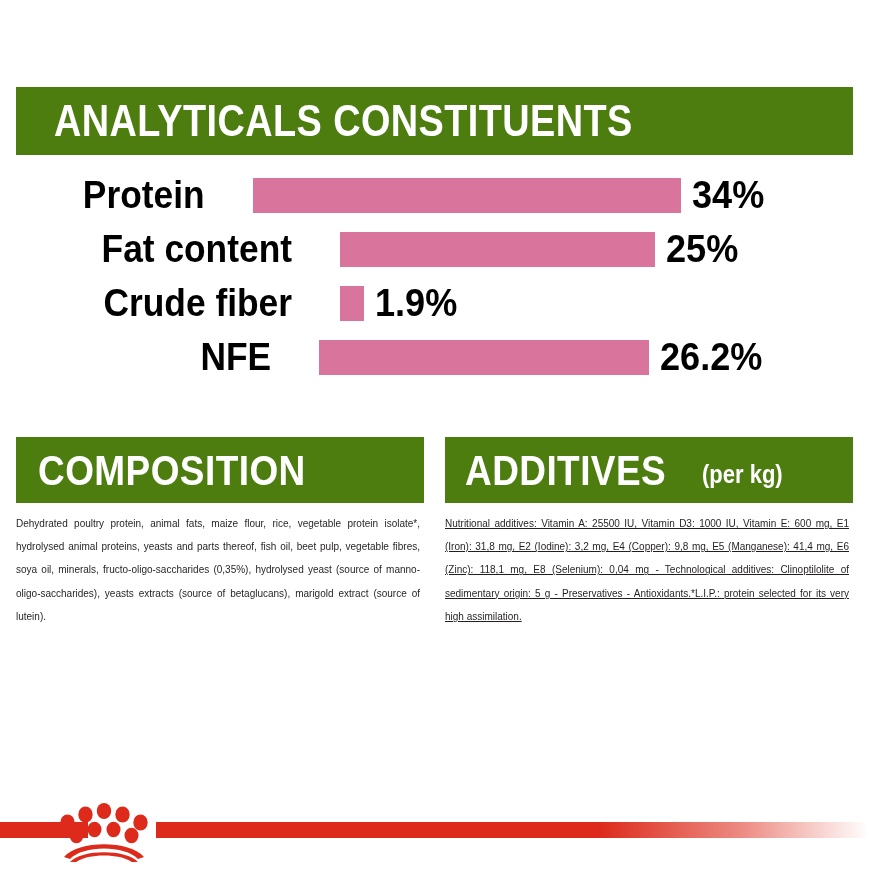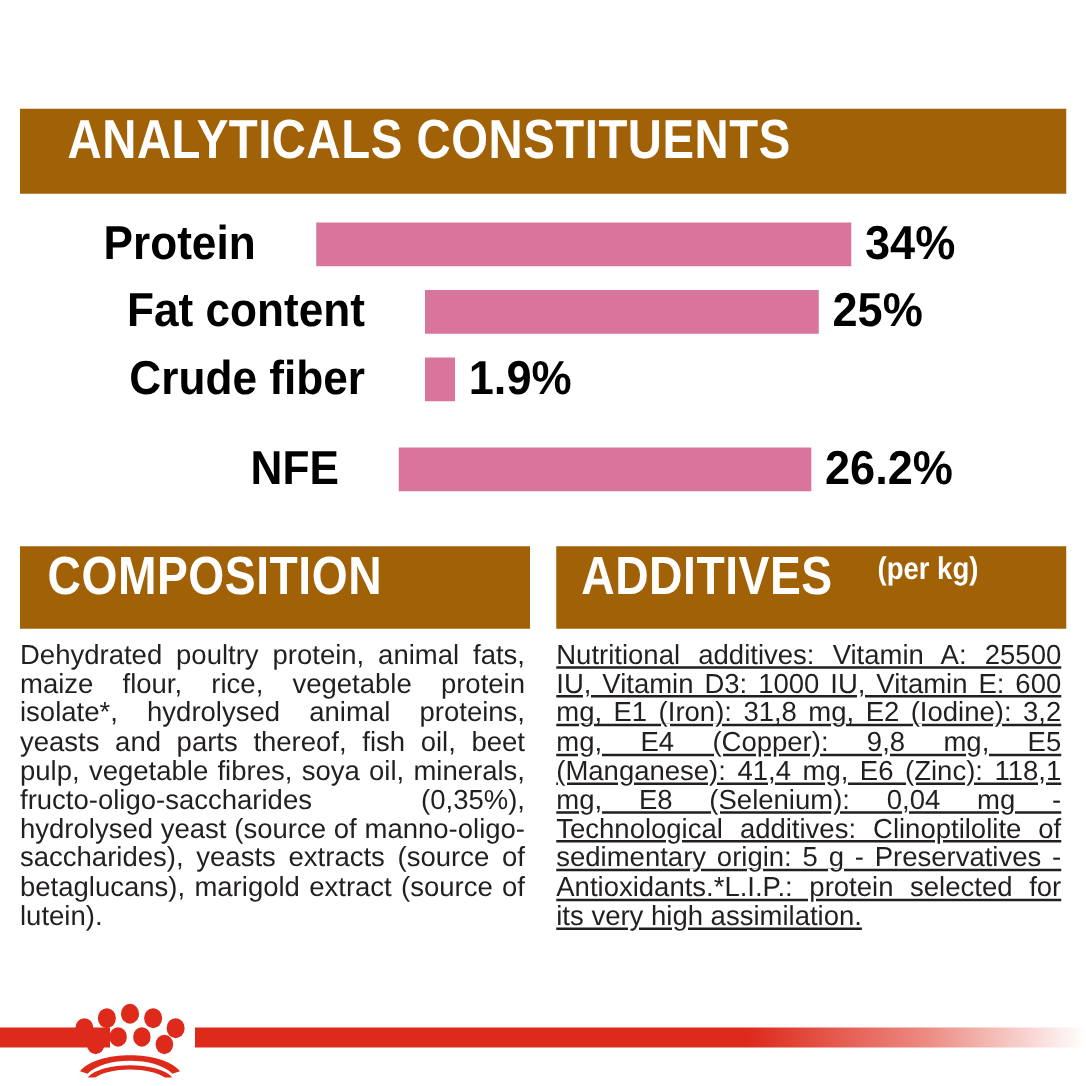--- a/index.html
+++ b/index.html
@@ -15,23 +15,23 @@
   .page {
     position: relative;
     width: 869px;
     height: 869px;
     background: #ffffff;
   }
 
   
   .section-bar {
     position: absolute;
-    background: #a16207;
+    background: #4d7c0f;
     display: flex;
-    align-items: flex-start;
+    align-items: center;
     overflow: hidden;
   }
 
   .section-bar .bar-title {
     color: #ffffff;
     font-weight: 700;
     letter-spacing: 0.5px;
     transform: scaleX(0.86);
     transform-origin: left center;
     white-space: nowrap;
@@ -124,21 +124,21 @@
     margin-left: 11px;
     white-space: nowrap;
     line-height: 46px;
     transform: scaleX(0.95);
     transform-origin: left center;
   }
 
   
   .body-text {
     position: absolute;
-    font-size: 22px;
+    font-size: 10px;
     line-height: 23.2px;
     color: #231f20;
     text-align: justify;
     text-justify: inter-word;
   }
 
   #composition-text {
     left: 16px;
     top: 512px;
     width: 404px;
@@ -210,21 +210,21 @@
           <div class="chart-value">25%</div>
         </div>
       </div>
       <div class="chart-row" style="top: 108px; align-items: center;">
         <div class="chart-label">Crude fiber</div>
         <div class="chart-bar-wrap">
           <div class="chart-bar" style="width: 23.94px;"></div>
           <div class="chart-value">1.9%</div>
         </div>
       </div>
-      <div class="chart-row" style="top: 180px;">
+      <div class="chart-row" style="top: 162px;">
         <div class="chart-label">NFE</div>
         <div class="chart-bar-wrap">
           <div class="chart-bar" style="width: 330.12px;"></div>
           <div class="chart-value">26.2%</div>
         </div>
       </div>
     </div>
 
   <div class="section-bar" id="composition-bar">
     <span class="bar-title">COMPOSITION</span>

